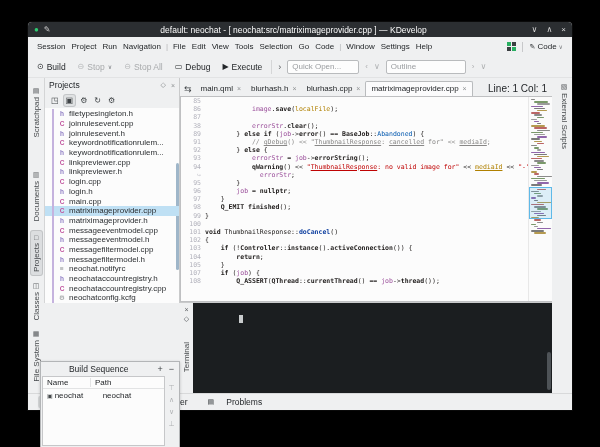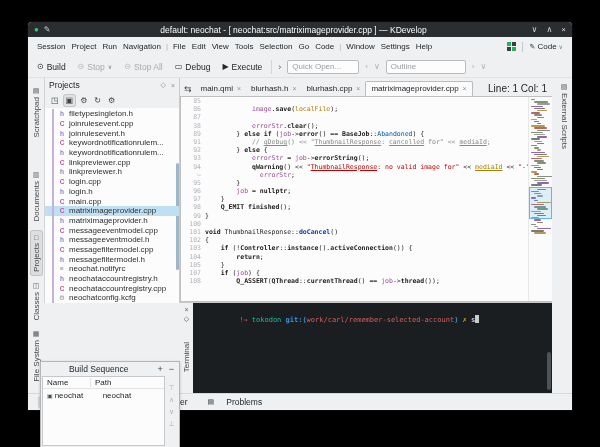--- a/index.html
+++ b/index.html
@@ -492,21 +492,21 @@
           </div>
       </div>
 
       <div class="terminal">
         <div class="tstrip" id="tstrip">
         <span class="sbtn">×</span>
             <span class="sbtn">◇</span>
             <span class="vlabel">Terminal</span>
           </div>
         <div class="tblack">
-          <span id="prompt"><span class="p-red">!→ </span><span class="p-cyan">tokodon </span><span class="p-blue">git:(</span><span class="p-red">work/carl/remember-selected-account</span><span class="p-blue">) </span><span class="p-yellow">✗ </span><span class="p-fg">s</span></span><span class="cursorblk"></span>
+          <span class="cursorblk"></span>
           <div class="termscroll"></div>
         </div>
       </div>
     </div>
 
     <div class="dock right" id="right-dock">
         <div class="vtab" style="margin-top: 2px;">
           <span class="dicon">▧</span>
           <span class="vlabel">External Scripts</span>
         </div>

